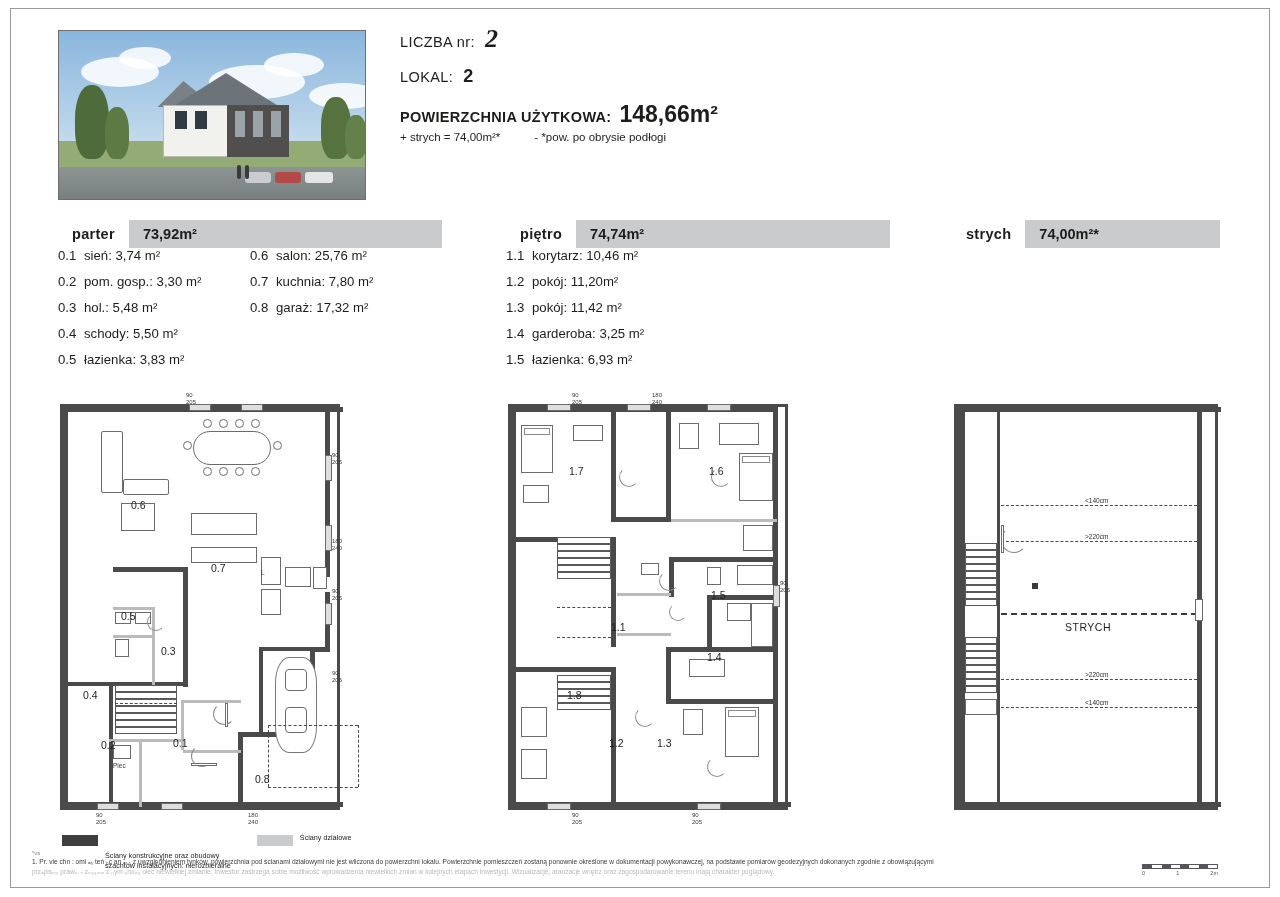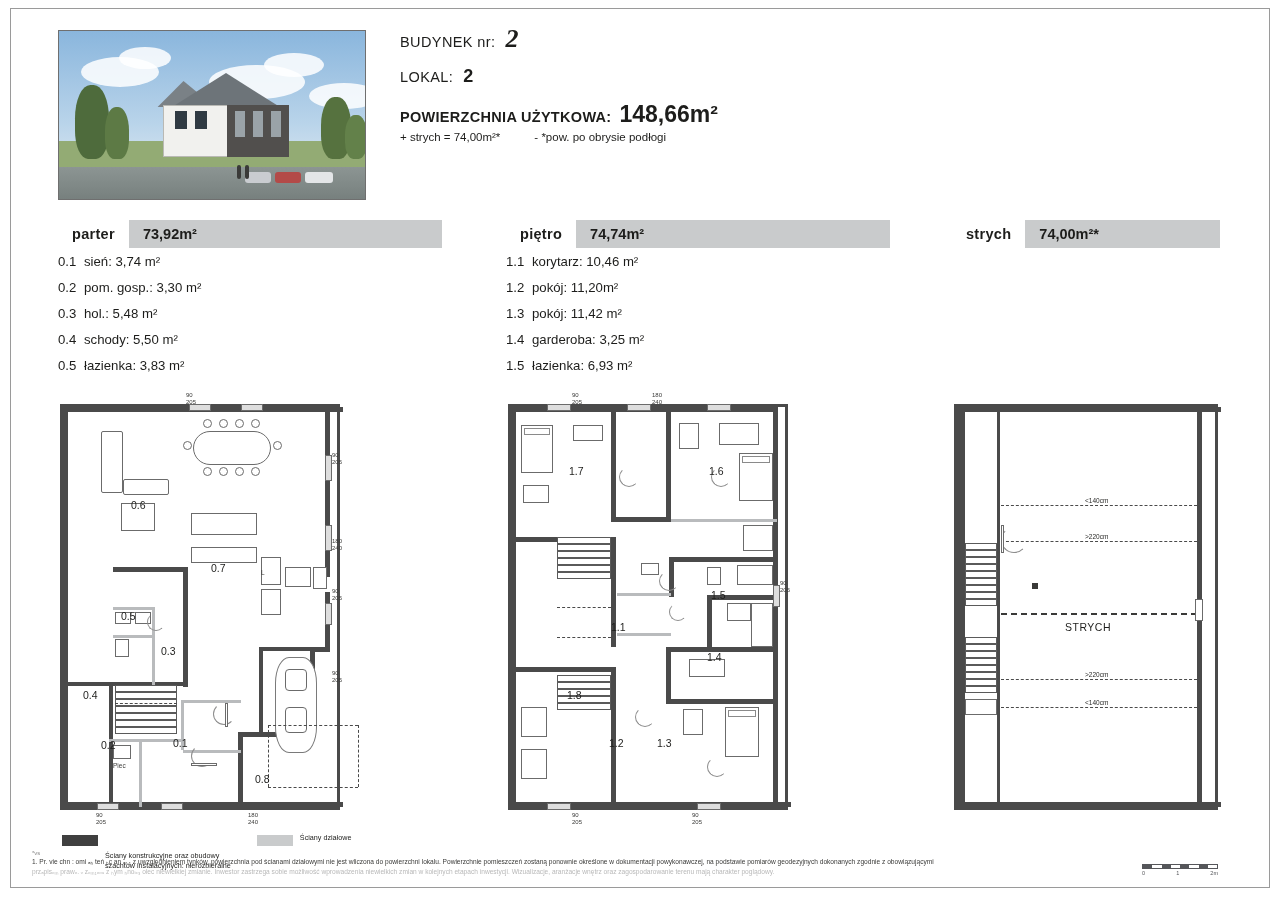--- a/index.html
+++ b/index.html
@@ -102,21 +102,21 @@
     height:28px; background:#c9cbcc; display:flex; align-items:center;
   }
   .titlebar .name {
     background:#ffffff; height:28px; display:flex; align-items:center;
     padding:0 14px; font-weight:bold; font-size:14.5px; letter-spacing:.3px;
   }
   .titlebar .val {
     padding:0 14px; font-weight:bold; font-size:14.5px;
   }
 
-  .rooms { margin-top:6px; display:flex; gap:0; }
+  .rooms { margin-top:0; display:flex; gap:0; }
   .rooms .rcol { flex:1; }
   .room {
     font-size:13.2px; margin-bottom:11px; white-space:nowrap;
   }
   .room .idx { display:inline-block; width:26px; }
   .room .nm { }
 
   
   .plan {
     position:absolute; border:3px solid #4a4a4a; background:#fff;
@@ -201,21 +201,21 @@
   <div class="car a"></div>
   <div class="car b"></div>
   <div class="car c"></div>
 
   <div class="person" style="left:178px;"></div>
   <div class="person" style="left:186px;"></div>
 </div>
 
 <div class="header-text">
   <div class="hrow">
-    <span class="hlabel">BUDYNEK nr:</span>
+    <span class="hlabel">LICZBA nr:</span>
     <span class="hval big">2</span>
   </div>
   <div class="hrow">
     <span class="hlabel">LOKAL:</span>
     <span class="hval mid">2</span>
   </div>
   <div class="area-line">
     <span class="area-label">POWIERZCHNIA UŻYTKOWA:</span>
     <span class="area-value">148,66m²</span>
   </div>
@@ -230,20 +230,25 @@
     <div class="name">parter</div>
     <div class="val">73,92m²</div>
   </div>
   <div class="rooms">
     <div class="rcol">
       <div class="room"><span class="idx">0.1</span><span class="nm">sień:  3,74 m²</span></div>
       <div class="room"><span class="idx">0.2</span><span class="nm">pom. gosp.:  3,30 m²</span></div>
       <div class="room"><span class="idx">0.3</span><span class="nm">hol.:  5,48 m²</span></div>
       <div class="room"><span class="idx">0.4</span><span class="nm">schody:  5,50 m²</span></div>
       <div class="room"><span class="idx">0.5</span><span class="nm">łazienka:  3,83 m²</span></div>
+    </div>
+    <div class="rcol">
+      <div class="room"><span class="idx">0.6</span><span class="nm">salon:  25,76 m²</span></div>
+      <div class="room"><span class="idx">0.7</span><span class="nm">kuchnia:  7,80 m²</span></div>
+      <div class="room"><span class="idx">0.8</span><span class="nm">garaż:  17,32 m²</span></div>
     </div>
   </div>
 </div>
 
 <div class="col c-pietro">
   <div class="titlebar">
     <div class="name">piętro</div>
     <div class="val">74,74m²</div>
   </div>
   <div class="rooms">

